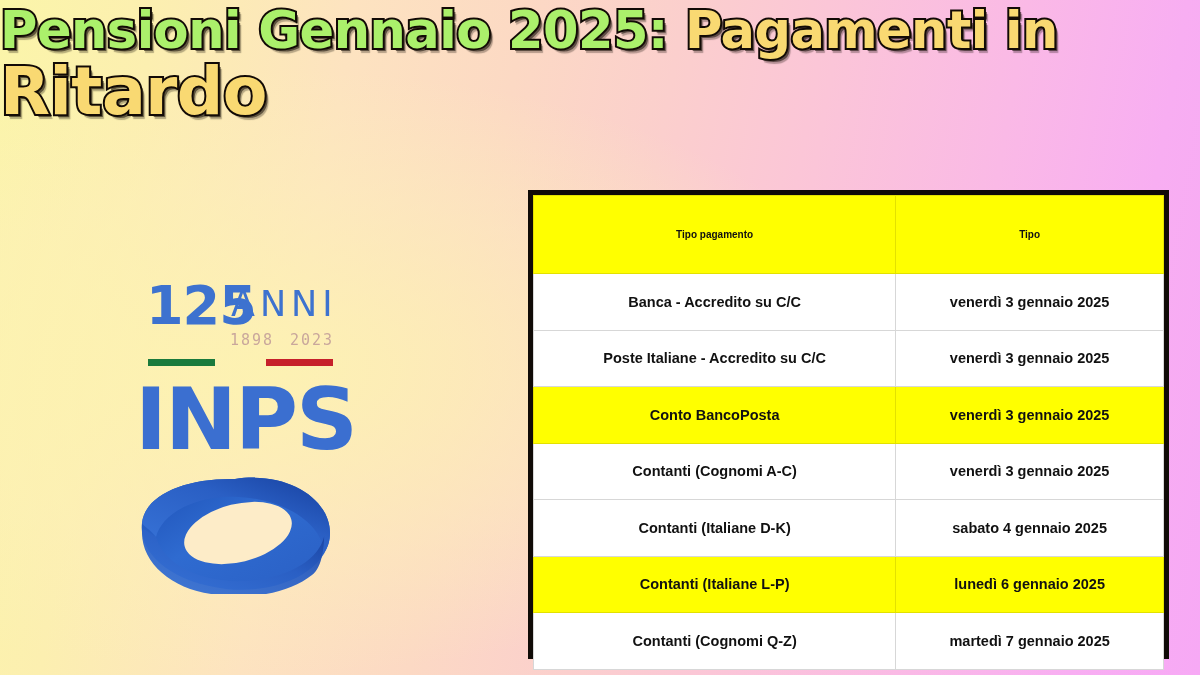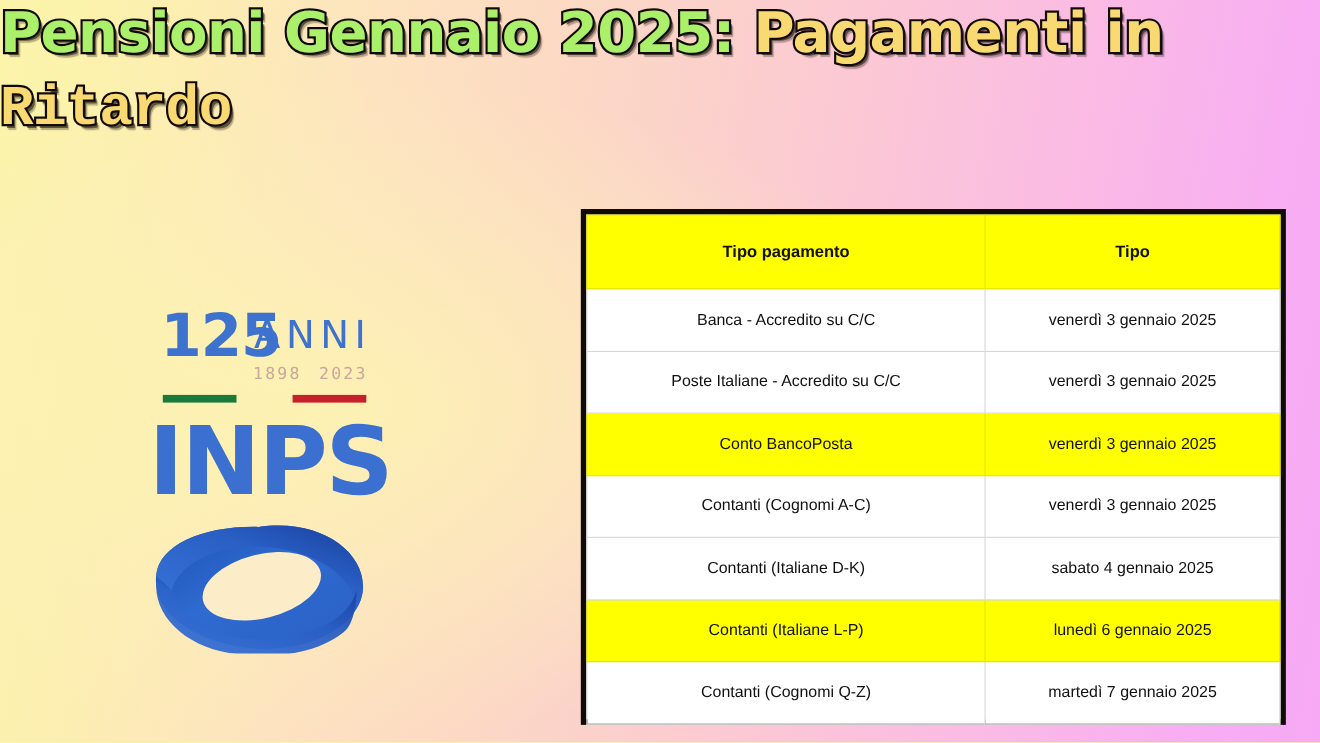--- a/index.html
+++ b/index.html
@@ -51,21 +51,21 @@
     line-height: 0.98;
   }
   .title-line {
     font-family: "DejaVu Sans", sans-serif;
     font-weight: 700;
     font-size: 52px;
     letter-spacing: -0.5px;
     white-space: nowrap;
   }
   .title-line-1 { font-size: 51px; }
-  .title-line-2 { font-size: 51px; margin-top: 20px; font-family: Liberation Mono, monospace; }
+  .title-line-2 { font-size: 65px; margin-top: 4px; }
 
   .t-green, .t-gold {
     -webkit-text-stroke: 4px #120a06;
     paint-order: stroke fill;
     text-shadow:
        3px 3px 0 rgba(20,12,6,0.55),
        4px 5px 1px rgba(20,12,6,0.30);
   }
   .t-green { color: #abf06b; }
   .t-gold  { color: #f9d972; }
@@ -105,28 +105,28 @@
     text-align: center;
     vertical-align: middle;
     color: #111111;
     padding: 4px 6px;
   }
   table#payments-table col.c1 { width: 57.5%; }
   table#payments-table col.c2 { width: 42.5%; }
 
   table#payments-table thead th {
     background: #ffff00;
-    font-size: 15px;
+    font-size: 10px;
     font-weight: 700;
-    height: 67px;
+    height: 78px;
     border-color: #e3e100;
   }
   table#payments-table tbody td {
     font-size: 14.5px;
-    font-weight: 400;
+    font-weight: 700;
     height: 56.5px;
     background: #ffffff;
   }
   table#payments-table tbody tr.highlight td {
     background: #ffff00;
     border-color: #e3e100;
   }
 </style>
 </head>
 <body>

